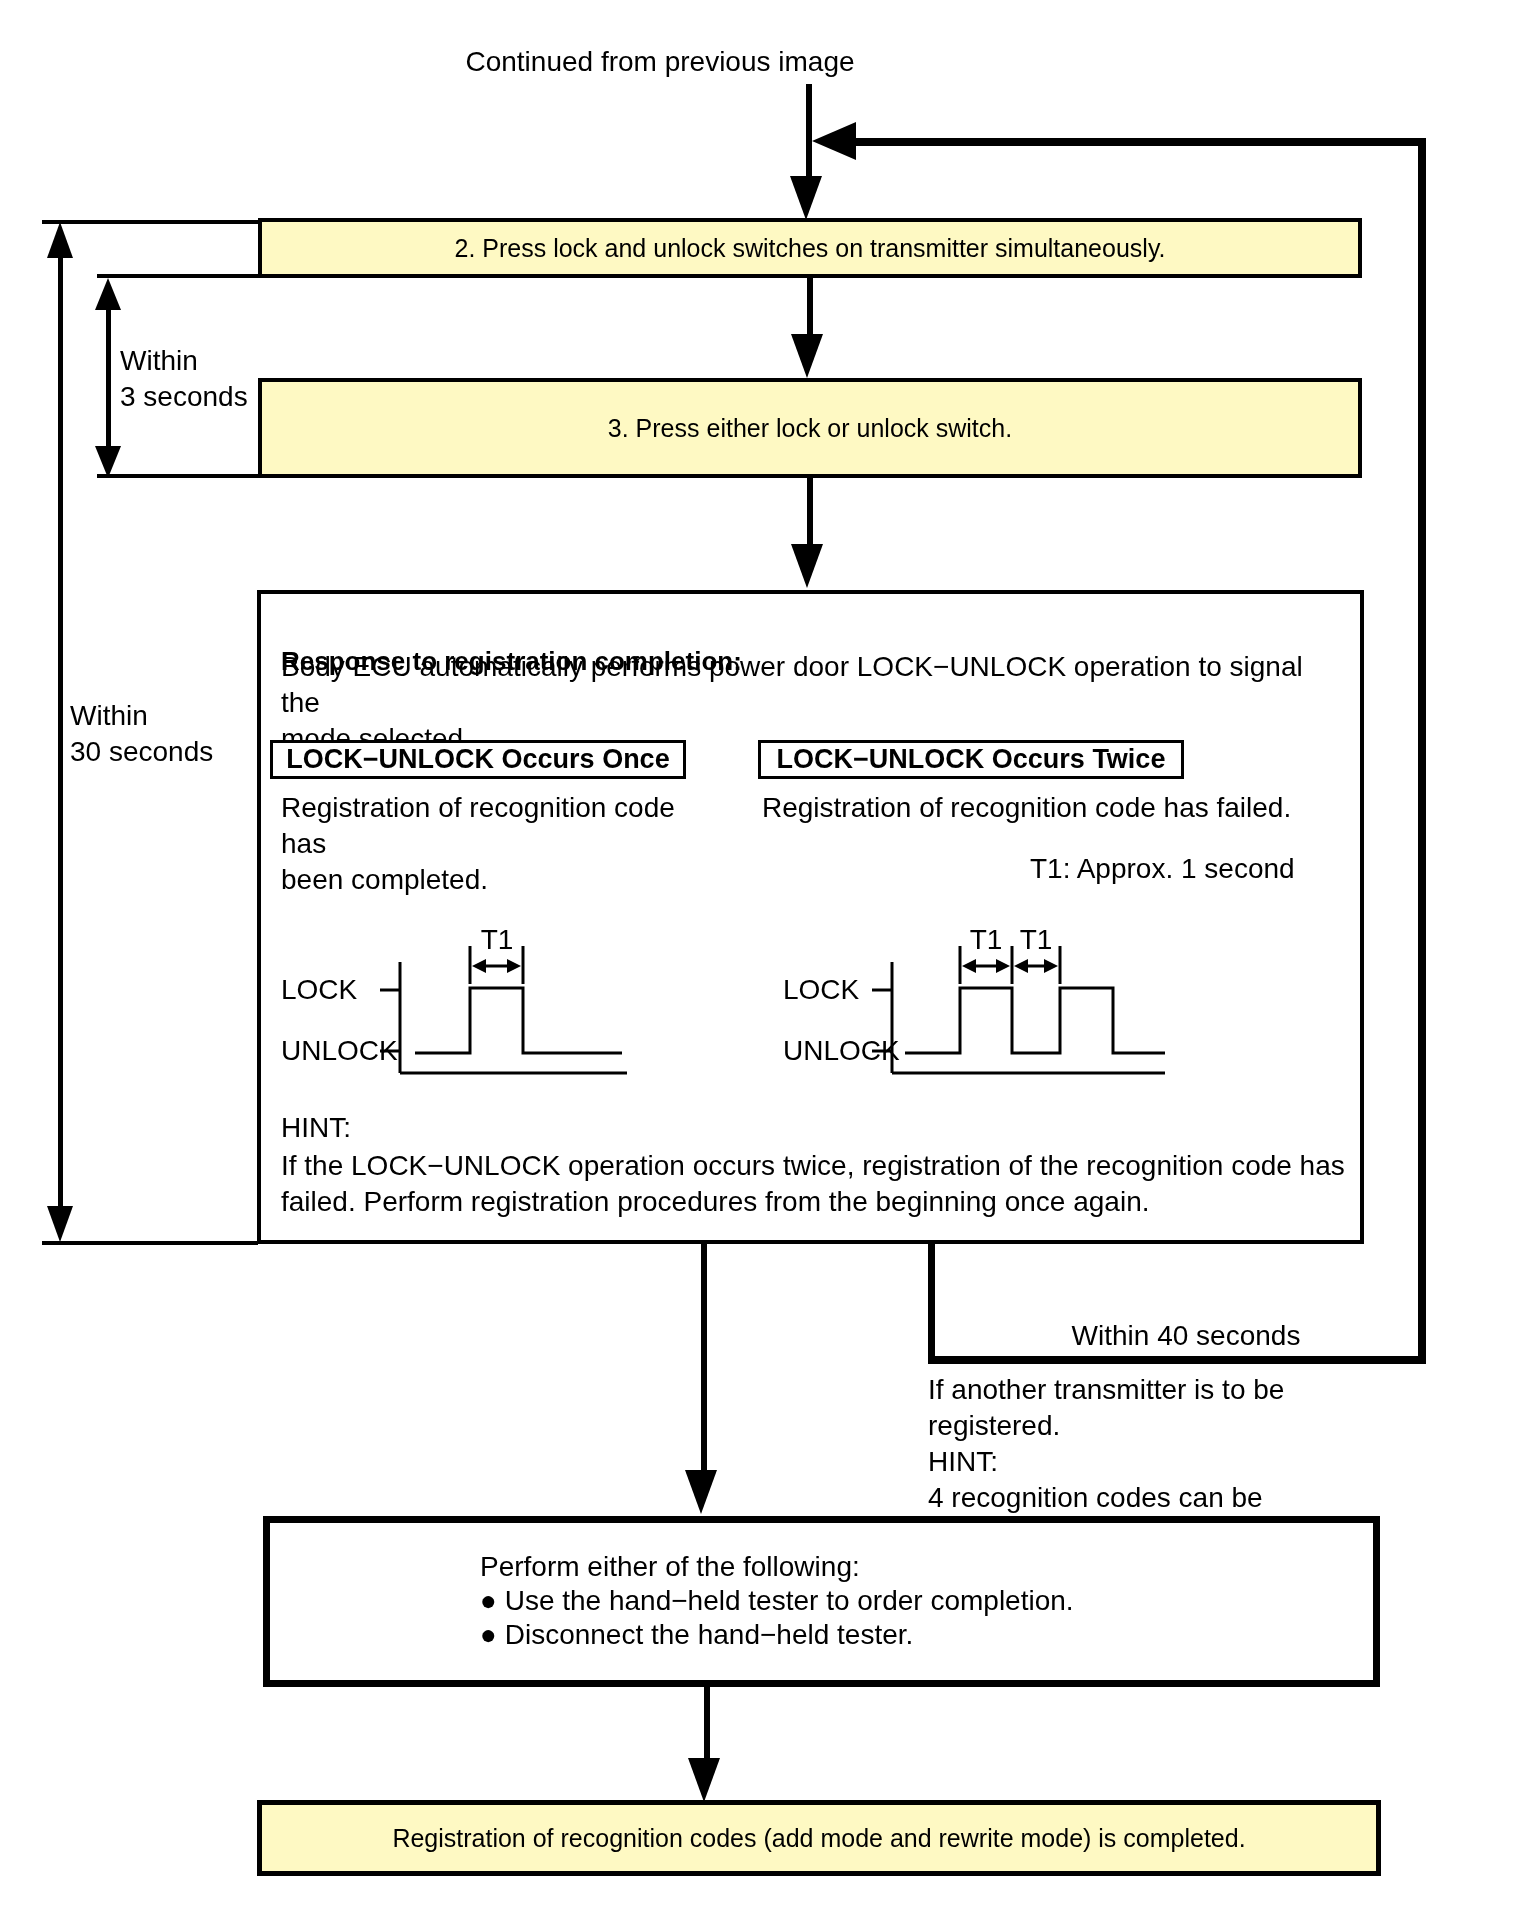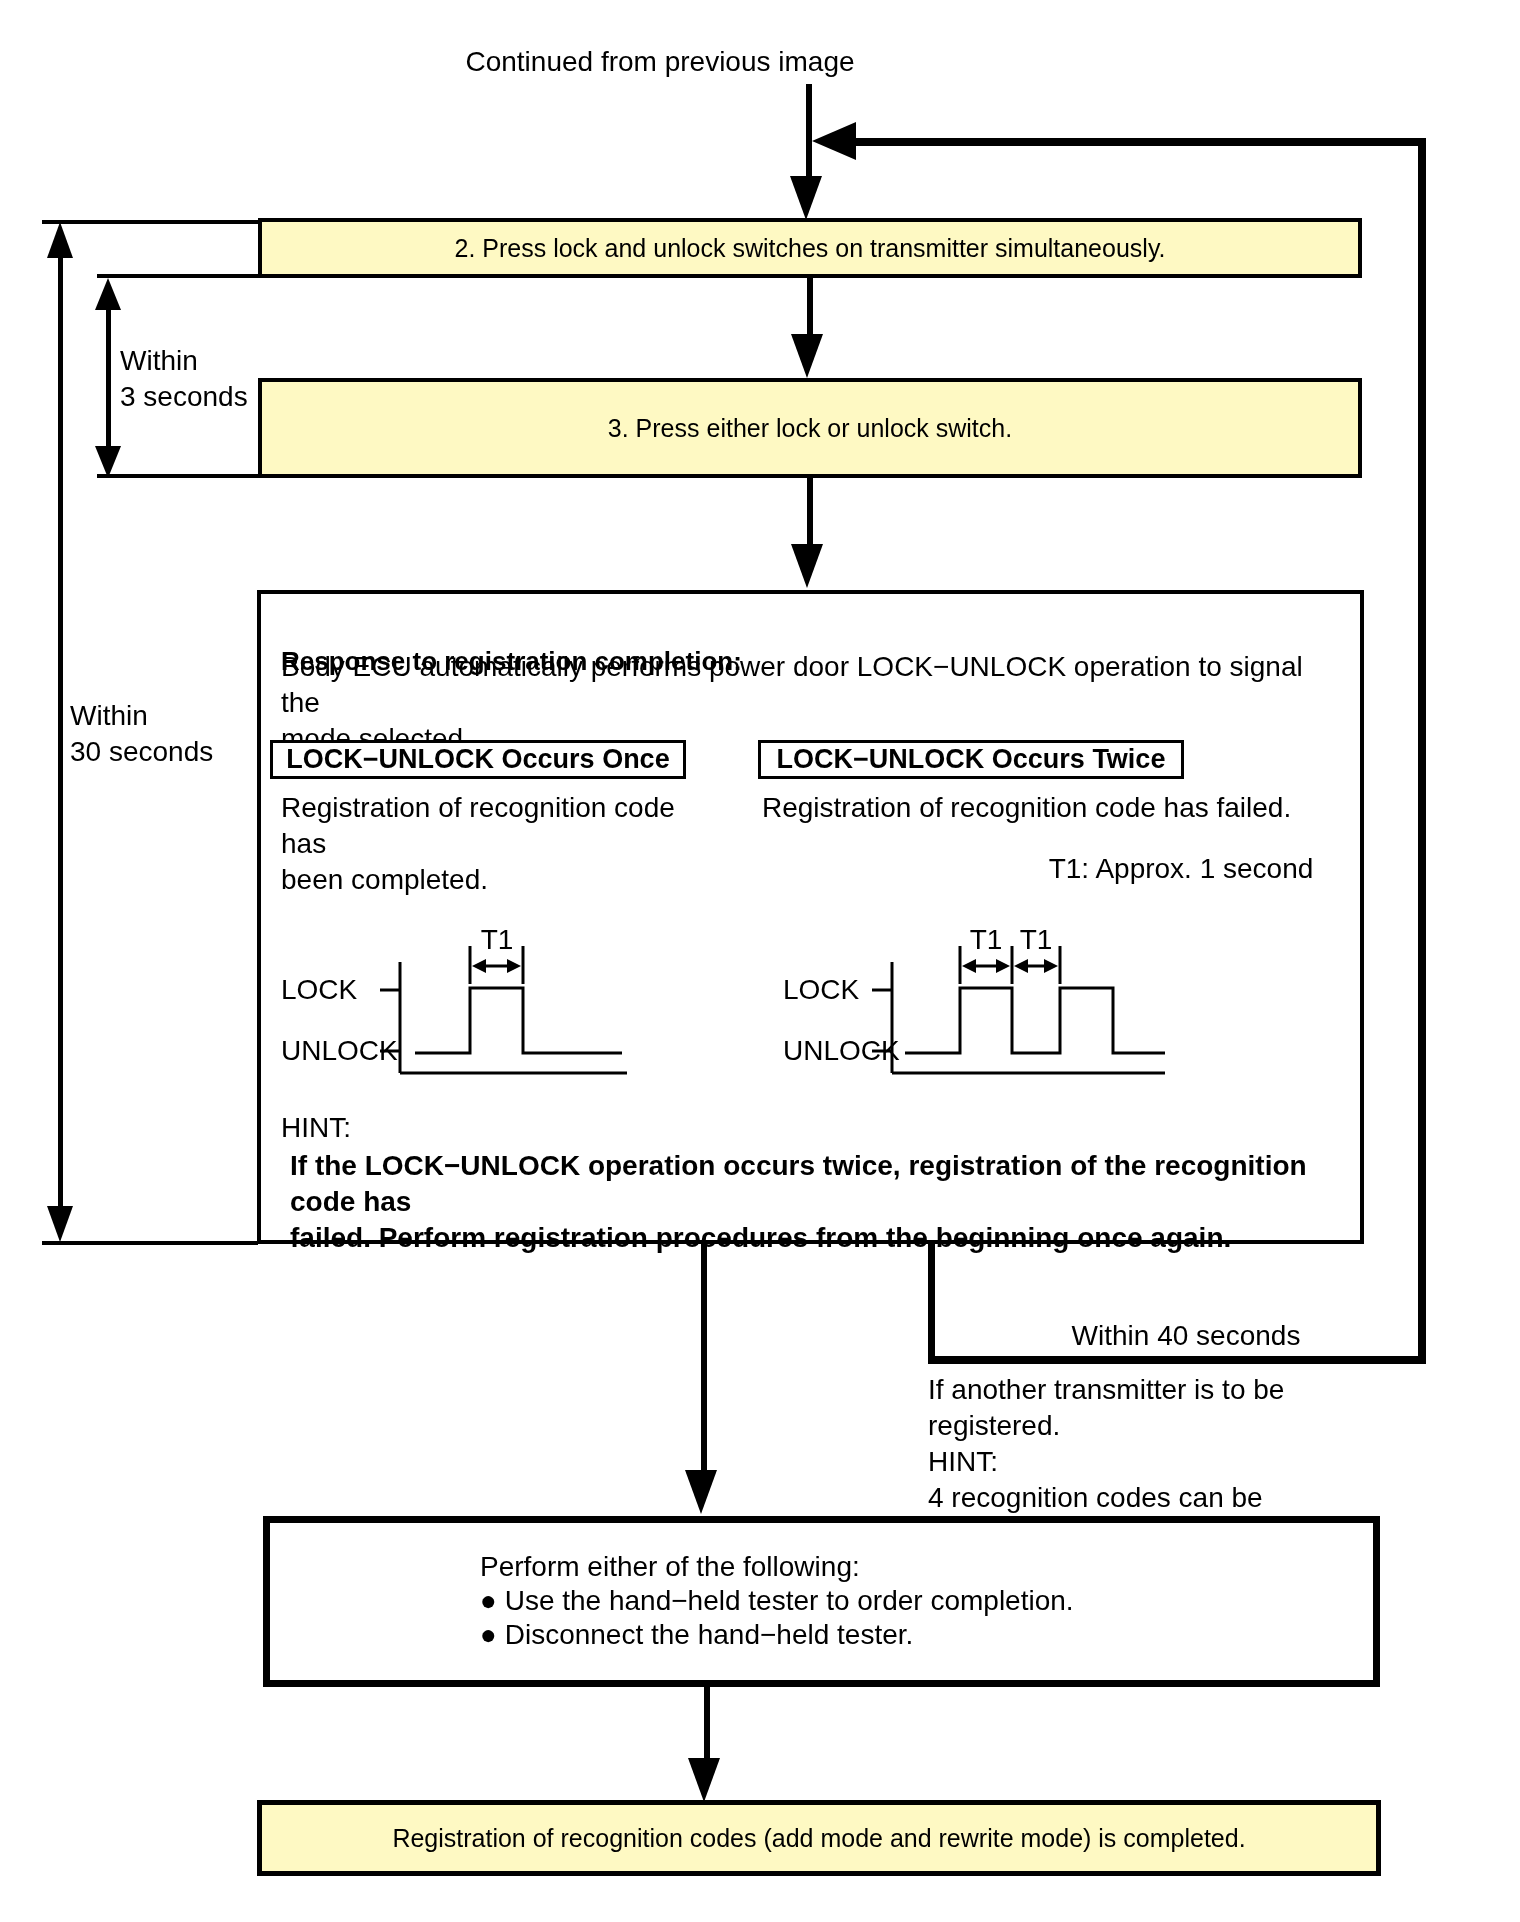--- a/index.html
+++ b/index.html
@@ -1,21 +1,21 @@
 <!DOCTYPE html>
 <html><head>
 <meta charset="utf-8">
 <style>
   html,body{margin:0;padding:0;background:#fff;}
   #page{position:relative;width:1520px;height:1922px;background:#ffffff;
         font-family:"Liberation Sans",sans-serif;color:#000;overflow:hidden;}
   .txt{position:absolute;font-size:28px;line-height:36px;white-space:pre-line;}
   .bold{font-weight:bold;}
   .ctr{text-align:center;}
-  .rgt{text-align:center;}
+  .rgt{text-align:left;}
   .hline,.vline{position:absolute;background:#000;}
   .node{position:absolute;box-sizing:border-box;border:4px solid #000;background:#fef9c3;
         display:flex;align-items:center;justify-content:center;
         font-size:25px;text-align:center;}
   .tag{position:absolute;box-sizing:border-box;border:3px solid #000;background:#fff;
        font-weight:bold;font-size:27px;display:flex;align-items:center;justify-content:center;}
   .tri{position:absolute;width:0;height:0;}
   svg{position:absolute;}
   svg path, svg line{stroke:#000;stroke-width:3;fill:none;}
   svg polygon{fill:#000;stroke:none;}
@@ -92,21 +92,21 @@
     <polygon points="1010,966 996,959 996,973"></polygon>
     <polygon points="1014,966 1028,959 1028,973"></polygon>
     <polygon points="1058,966 1044,959 1044,973"></polygon>
   </svg>
   <div class="txt" style="left:783px;top:972px;">LOCK</div>
   <div class="txt" style="left:783px;top:1033px;">UNLOCK</div>
   <div class="txt ctr" style="left:968px;top:922px;width:36px;">T1</div>
   <div class="txt ctr" style="left:1018px;top:922px;width:36px;">T1</div>
 
   <div class="txt" style="left:281px;top:1110px;">HINT:</div>
-  <div class="txt" style="left:290px;top:1148px;width:1070px;font-weight:bold;">If the LOCK−UNLOCK operation occurs twice, registration of the recognition code has
+  <div class="txt" style="left:281px;top:1148px;width:1070px;">If the LOCK−UNLOCK operation occurs twice, registration of the recognition code has
 failed. Perform registration procedures from the beginning once again.</div>
 
   <div class="vline" style="left:701px;top:1244px;width:6px;height:228px;"></div>
   <div class="tri" style="left:685px;top:1470px;border-left:16px solid transparent;border-right:16px solid transparent;border-top:44px solid #000;"></div>
 
 
   <div class="txt ctr" style="left:1036px;top:1318px;width:300px;">Within 40 seconds</div>
 
   <div class="txt" style="left:928px;top:1372px;width:460px;">If another transmitter is to be registered.
 HINT:

